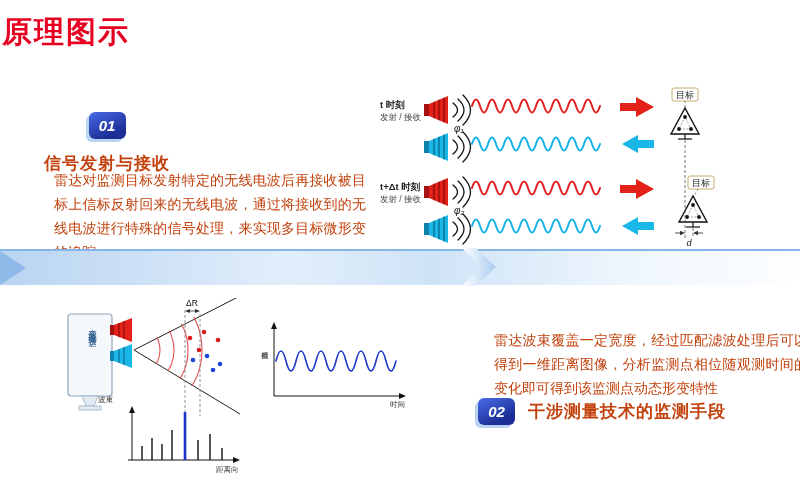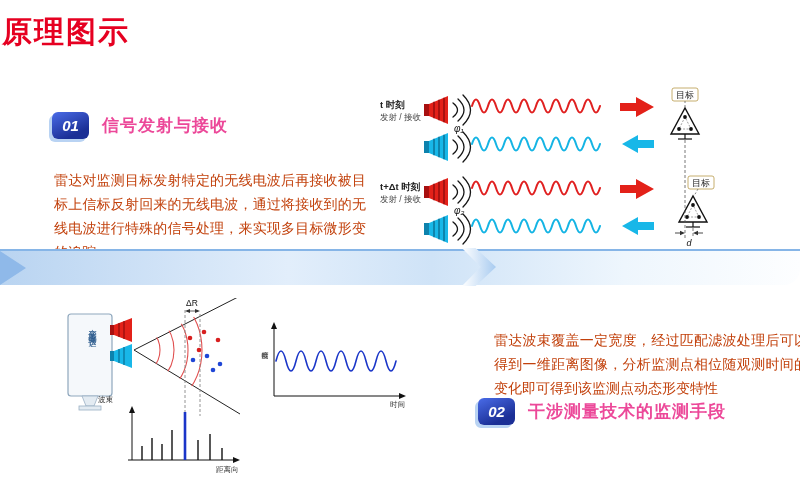--- a/index.html
+++ b/index.html
@@ -3,23 +3,23 @@
 <meta charset="utf-8">
 <style>
   html,body{margin:0;padding:0;}
   body{width:800px;height:498px;background:#fff;font-family:"Liberation Sans","DejaVu Sans",sans-serif;}
   .slide{position:relative;width:800px;height:494px;overflow:hidden;background:#ffffff;}
   .title{position:absolute;left:2px;top:12px;margin:0;font-size:30px;font-weight:900;color:#e60021;letter-spacing:2px;}
   .sec-head{position:absolute;display:flex;align-items:center;gap:13px;}
   .badge{width:37px;height:27px;border-radius:6px;background:linear-gradient(155deg,#4a6ce8 0%,#1b2f96 75%);
          color:#fff;font-weight:700;font-style:italic;font-size:15px;display:flex;align-items:center;justify-content:center;
          box-shadow:-3px 3px 0 #b9d3f3;}
-  .sec-title{font-size:17px;font-weight:800;color:#ec4899;letter-spacing:1px;}
+  .sec-title{font-size:17px;font-weight:800;color:#c2410c;letter-spacing:1px;}
   .sec-body{position:absolute;margin:16px;font-size:14px;line-height:1.72;color:#c2410c;text-align:justify;}
-  #s1-head{left:52px;top:112px;}
+  #s1-head{left:44px;top:112px;flex-direction:column;}
   #s1-body{left:38px;top:152px;width:312px;}
   #s2-body{left:478px;top:312px;width:314px;}
   #s2-head{left:478px;top:398px;}
   .band{position:absolute;left:0;top:249px;width:800px;height:36px;}
   .band-main{position:absolute;left:0;top:0;width:100%;height:100%;box-sizing:border-box;
              background:linear-gradient(90deg,#b9d4f1 0%,#e2eefb 36%,#cfe3f7 54%,#eef6fd 78%,#fdfeff 100%);
              border-top:2px solid #86b5e7;border-radius:0 0 16px 0;}
   .band-tip{position:absolute;left:0;top:2px;width:26px;height:34px;background:#8fb9e9;
             clip-path:polygon(0 0,100% 50%,0 100%);}
   .band-chevron{position:absolute;left:462px;top:-1px;width:34px;height:38px;

